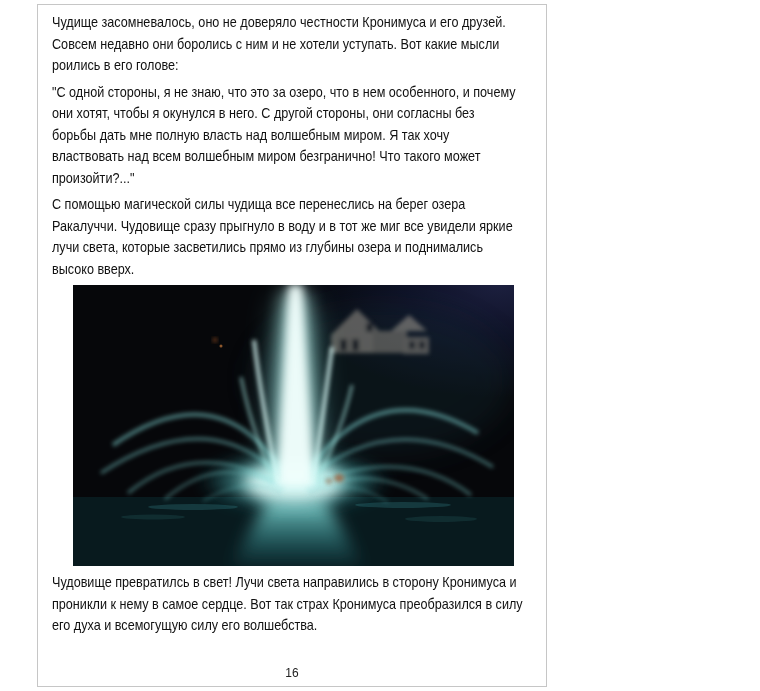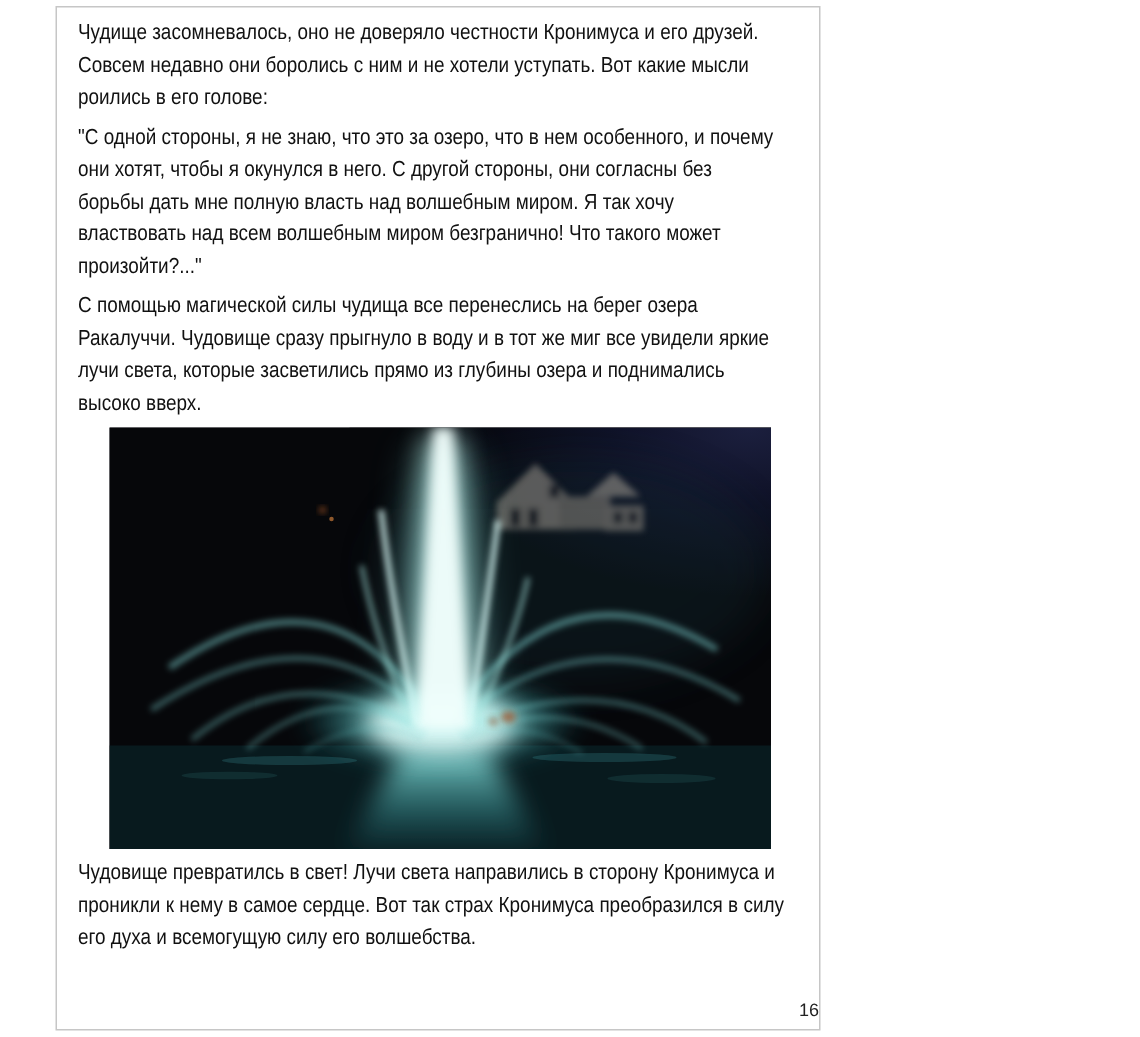--- a/index.html
+++ b/index.html
@@ -41,21 +41,21 @@
   }
   .photo{
     width:441px;height:281px;
     display:block;
     background:#06070a;
   }
   .footer{
     position:absolute;
     left:0;bottom:6px;
     width:100%;
-    text-align:right;
+    text-align:center;
     font-size:12px;
     color:#222222;
     margin-top:38px;
   }
 </style>
 </head>
 <body>
 
 <div class="canvas">
   <div class="page">

